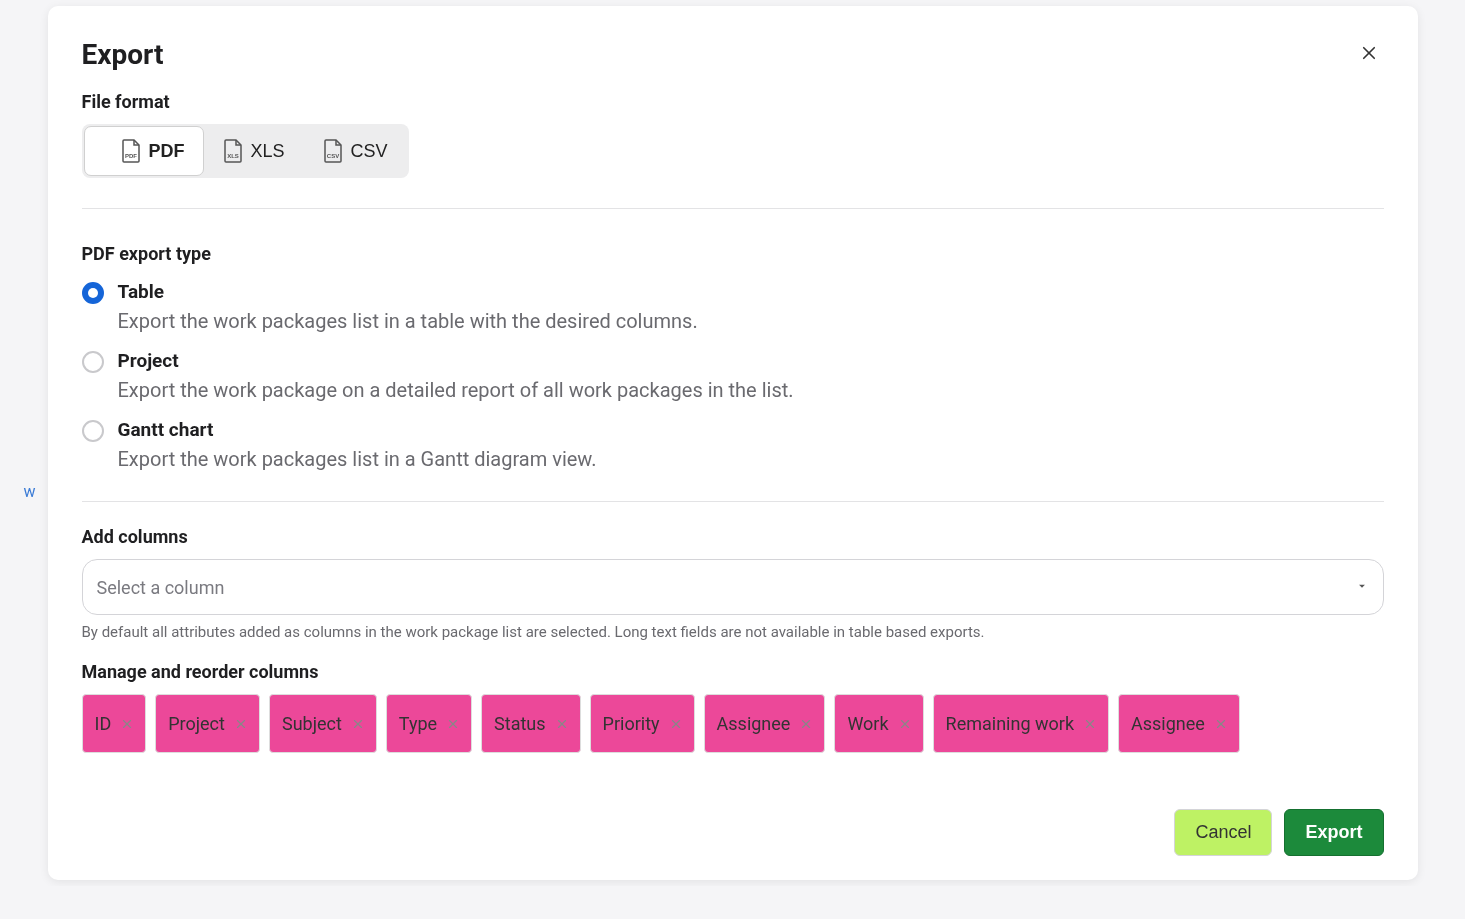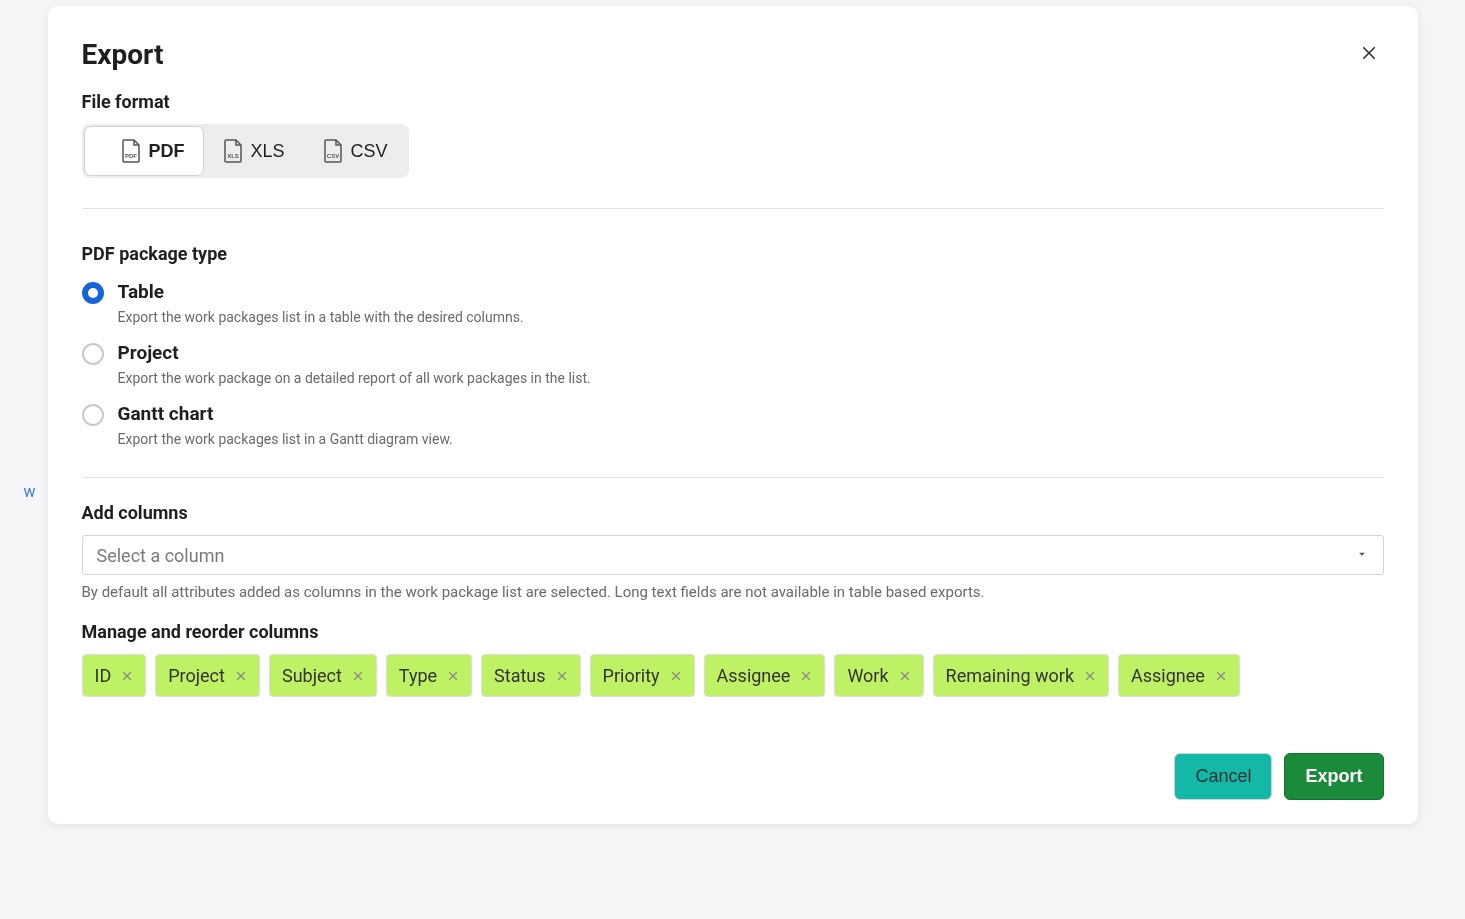--- a/index.html
+++ b/index.html
@@ -24,40 +24,40 @@
     
     .seg-group { display:inline-flex; background:#ededee; border-radius:8px; padding:2px; margin-top:12px; }
     .seg-btn { display:inline-flex; align-items:center; gap:8px; border:1px solid transparent; background:transparent; padding:12px 18px; font-size:18px; cursor:pointer; border-radius:7px; color:#222; }
     .seg-btn.sel { background:#fff; border-color:#d0d0d0; font-weight:600;padding-left:36px; }
 
     .hr { border:none; border-top:1px solid #e3e3e5; margin-top:30px; margin-bottom: 0; }
 
     
     .radio-row { display:flex; align-items:flex-start; gap:14px; margin-top:16px; }
     .radio-title { font-size: 19px; font-weight: 700; }
-    .radio-desc  { font-size: 14px; color:#6a6a6f; margin-top:6px; }
+    .radio-desc  { font-size: 20px; color:#6a6a6f; margin-top:6px; }
     .rad { position:relative; width:22px; height:22px; border:2px solid #c9c9cc; border-radius:50%; background:#fff; cursor:pointer; flex-shrink:0; margin-top:2px; }
     .rad.sel { border-color:#1565d8; background:#1565d8; }
     .rad.sel::after { content:""; position:absolute; inset:4px; border-radius:50%; background:#fff; }
 
     
-    .combo { margin-top:12px; border:1px solid #d4d4d8; border-radius:3px; height:40px; display:flex; align-items:center; padding:4px 14px; cursor:pointer; }
+    .combo { margin-top:12px; border:1px solid #d4d4d8; border-radius:15px; height:56px; display:flex; align-items:center; padding:4px 14px; cursor:pointer; }
     .combo-placeholder { color:#7a7a80; font-size:18px; flex:1; }
     .combo-caret { color:#555; }
     .help-text { font-size:15px; color:#6a6a6f; margin-top:8px; }
 
     
     .tags { display:flex; flex-wrap:wrap; gap:9px; margin-top:12px; }
-    .tag { display:inline-flex; align-items:center; gap:10px; border:1px solid #ddd; background:#bef264; padding:10px 12px; border-radius:4px; font-size:18px; color:#333; cursor:grab; }
+    .tag { display:inline-flex; align-items:center; gap:10px; border:1px solid #ddd; background:#ec4899; padding:18px 12px; border-radius:4px; font-size:18px; color:#333; cursor:grab; }
     .tag-x { background:none; border:none; padding:0; cursor:pointer; color:#888; display:flex; }
 
     
     .footer { display:flex; justify-content:flex-end; gap:12px; margin-top:56px; }
     .btn { padding:12px 20px; font-size:18px; border-radius:6px; cursor:pointer; }
-    .btn-sec { background:#14b8a6; border:1px solid #d4d4d8; color:#333; }
+    .btn-sec { background:#bef264; border:1px solid #d4d4d8; color:#333; }
     .btn-pri { background:#1c8a3b; border:1px solid #157030; color:#fff; font-weight:600; }
 
     .icon-file-label { font-size:6px; font-weight:700; fill:#555; }
     .bg-link { position:absolute; left:-24px; top:476px; font-size:16px; color:#3c7cd6; pointer-events:none; user-select:none; }
   </style>
 </head>
 <body>
 
 <div class="modal">
 
@@ -99,21 +99,21 @@
           <path d="M13 1v5h5" fill="none" stroke="#555" stroke-width="1.5"></path>
           <text x="10" y="19" text-anchor="middle" class="icon-file-label">CSV</text>
         </svg>
         <span>CSV</span>
       </button>
     </div>
 
   <hr class="hr">
 
   
-  <h2 class="sect-head" style="margin-top:34px">PDF package type</h2>
+  <h2 class="sect-head" style="margin-top:34px">PDF export type</h2>
   <div id="etype-list">
       <div class="radio-row">
         <span class="rad sel"></span>
         <div>
           <div class="radio-title">Table</div>
           <div class="radio-desc">Export the work packages list in a table with the desired columns.</div>
         </div>
       </div>
       <div class="radio-row">
         <span class="rad"></span>

